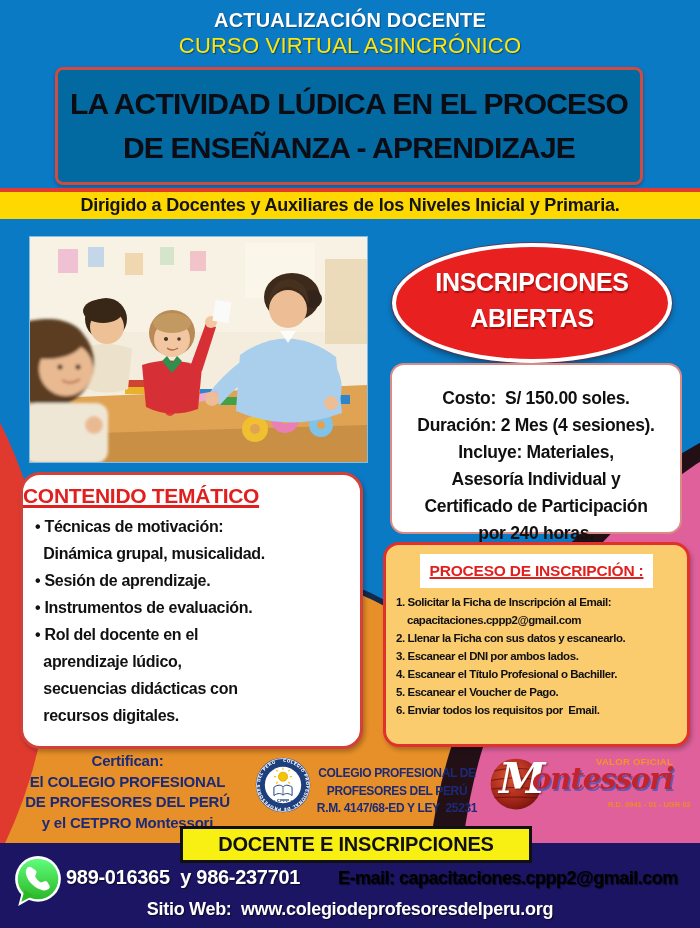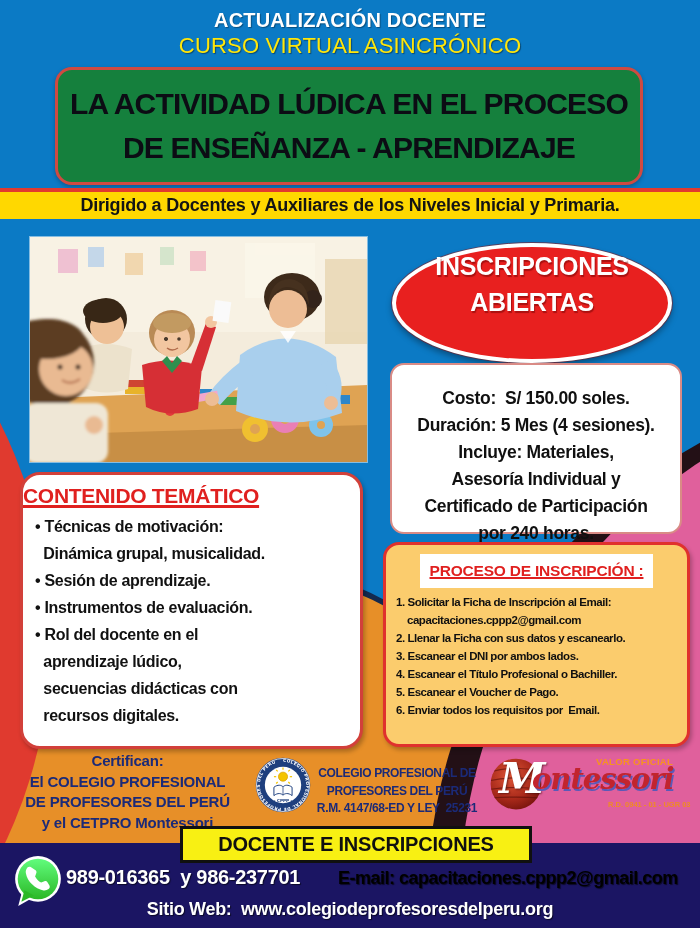--- a/index.html
+++ b/index.html
@@ -8,43 +8,43 @@
   .bg-svg{position:absolute;left:0;top:0;z-index:0;}
   .layer{position:absolute;z-index:2;}
 
   
   .kicker{left:0;top:9px;width:100%;text-align:center;color:#ffffff;
     font-size:20px;font-weight:bold;letter-spacing:.2px;
     text-shadow:1px 1px 1px rgba(0,0,0,.35);}
   .subkicker{left:0;top:33px;width:100%;text-align:center;color:#ffe60a;
     font-size:22px;font-weight:normal;letter-spacing:.2px;
     text-shadow:1px 1px 1px rgba(0,0,0,.4);}
-  .title-box{left:55px;top:67px;width:582px;height:112px;background:#15803d;
-    border:3px solid #cf4a41;border-radius:17px;
+  .title-box{left:55px;top:67px;width:582px;height:112px;background:#0369a1;
+    border:3px solid #cf4a41;border-radius:8px;
     box-shadow:0 2px 4px rgba(0,0,0,.25);}
   .title-box .tline{width:100%;text-align:center;font-weight:bold;
     color:#0c0c14;font-size:30px;line-height:44px;letter-spacing:-0.8px;}
   .title-box .tline:first-child{margin-top:12px;}
   .audience-redline{left:0;top:188px;width:100%;height:4px;background:#e23a2e;}
   .audience-bar{left:0;top:192px;width:100%;height:27px;background:#ffd800;}
   .audience-bar .atext{width:100%;text-align:center;font-size:18px;line-height:27px;
     font-weight:bold;color:#141414;letter-spacing:-0.2px;}
 
   
   .photo{left:30px;top:237px;width:337px;height:225px;overflow:hidden;
     box-shadow:0 0 0 1px rgba(255,255,255,.5);}
 
   
   .badge{left:392px;top:243px;width:272px;height:112px;background:#e8201f;
     border:4px solid #ffffff;border-radius:50%;
     box-shadow:0 0 0 1px rgba(150,20,20,.55), 0 4px 6px rgba(0,0,0,.35);}
   .badge .bline{width:100%;text-align:center;color:#ffffff;font-weight:bold;
     font-size:25px;line-height:36px;letter-spacing:-0.3px;
     text-shadow:1px 2px 1px rgba(110,0,0,.5);}
-  .badge .bline:first-child{margin-top:1px;}
+  .badge .bline:first-child{margin-top:17px;}
 
   
   .info-box{left:390px;top:363px;width:288px;height:167px;background:#ffffff;
     border:2px solid #d98b86;border-radius:14px;}
   .info-line{width:100%;text-align:center;font-weight:bold;color:#101010;
     font-size:17.5px;line-height:27px;letter-spacing:-0.3px;white-space:pre;}
   .info-list{padding-top:20px;}
 
   
   .process-box{left:383px;top:542px;width:301px;height:199px;background:#fbcc6d;
@@ -220,21 +220,21 @@
   </svg>
 
   <div class="layer badge">
     <div class="bline">INSCRIPCIONES</div>
     <div class="bline">ABIERTAS</div>
   </div>
 
   <div class="layer info-box">
     <div class="info-list">
         <div class="info-line">Costo:  S/ 150.00 soles.</div>
-        <div class="info-line">Duración: 5 Mes (4 sesiones).</div>
+        <div class="info-line">Duración: 2 Mes (4 sesiones).</div>
         <div class="info-line">Incluye: Materiales,</div>
         <div class="info-line">Asesoría Individual y</div>
         <div class="info-line">Certificado de Participación</div>
         <div class="info-line">por 240 horas.</div>
       </div>
   </div>
 
   <div class="layer process-box">
     <div class="process-title-wrap">
       <span class="process-title">PROCESO DE INSCRIPCIÓN :</span>

